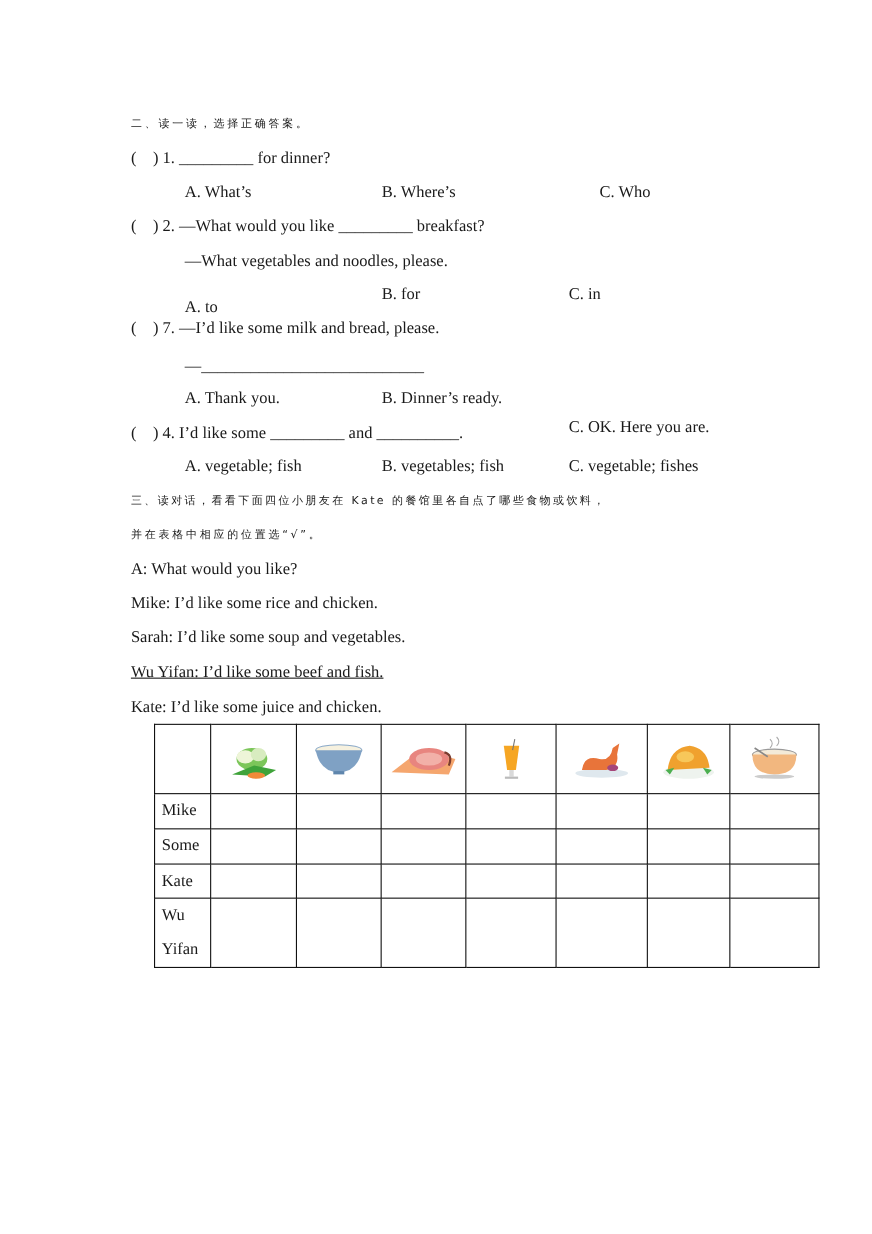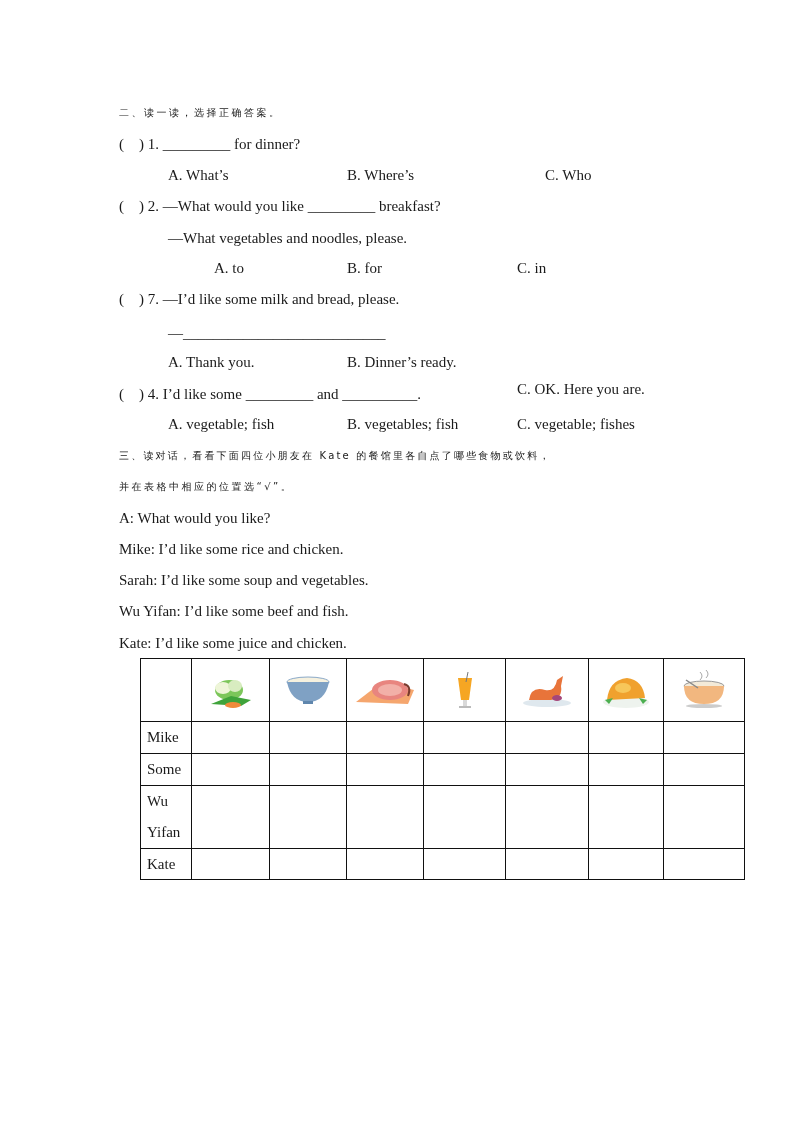--- a/index.html
+++ b/index.html
@@ -18,42 +18,42 @@
 
 <div class="line cn" style="left:119px; top:103px;">二、读一读，选择正确答案。</div>
 
 <div class="line" style="left:119px; top:134px;">(    ) 1. _________ for dinner?</div>
 <div class="opt" style="left:168px; top:165px;">A. What’s</div>
 <div class="opt" style="left:347px; top:165px;">B. Where’s</div>
 <div class="opt" style="left:517px; top:165px;margin-left:28px;">C. Who</div>
 
 <div class="line" style="left:119px; top:196px;">(    ) 2. —What would you like _________ breakfast?</div>
 <div class="line" style="left:168px; top:228px;">—What vegetables and noodles, please.</div>
-<div class="opt" style="left:168px; top:258px;margin-left:46px;">A. to</div>
+<div class="opt" style="left:168px; top:270px;">A. to</div>
 <div class="opt" style="left:347px; top:258px;">B. for</div>
 <div class="opt" style="left:517px; top:258px;">C. in</div>
 
 <div class="line" style="left:119px; top:289px;">(    ) 7. —I’d like some milk and bread, please.</div>
 <div class="line" style="left:168px; top:323px;">—___________________________</div>
 <div class="opt" style="left:168px; top:352px;">A. Thank you.</div>
 <div class="opt" style="left:347px; top:352px;">B. Dinner’s ready.</div>
 <div class="opt" style="left:517px; top:352px;margin-top:27px;">C. OK. Here you are.</div>
 
 <div class="line" style="left:119px; top:384px;">(    ) 4. I’d like some _________ and __________.</div>
 <div class="opt" style="left:168px; top:414px;">A. vegetable; fish</div>
 <div class="opt" style="left:347px; top:414px;">B. vegetables; fish</div>
 <div class="opt" style="left:517px; top:414px;">C. vegetable; fishes</div>
 
 <div class="line cn" style="left:119px; top:446px; letter-spacing:2.2px;">三、读对话，看看下面四位小朋友在 Kate 的餐馆里各自点了哪些食物或饮料，</div>
 <div class="line cn" style="left:119px; top:477px;">并在表格中相应的位置选“√”。</div>
 
 <div class="line" style="left:119px; top:508px;">A: What would you like?</div>
 <div class="line" style="left:119px; top:539px;">Mike: I’d like some rice and chicken.</div>
 <div class="line" style="left:119px; top:570px;">Sarah: I’d like some soup and vegetables.</div>
-<div class="line" style="left:119px; top:601px;">Wu Yifan: I’d like some beef and fish.</div>
+<div class="line" style="left:119px; top:601px;text-decoration:underline;">Wu Yifan: I’d like some beef and fish.</div>
 <div class="line" style="left:119px; top:633px;">Kate: I’d like some juice and chicken.</div>
 
 <table class="grid">
   <colgroup>
     <col style="width:51px">
       <col style="width:78px">
       <col style="width:77px">
       <col style="width:77px">
     <col style="width:82px">
       <col style="width:83px">
@@ -135,37 +135,37 @@
   <tr style="height:32px;">
     <td>Some</td>
     <td></td>
         <td></td>
     <td></td>
         <td></td>
     <td></td>
         <td></td>
     <td></td>
   </tr>
+  <tr style="height:31px;">
+    <td>Kate</td>
+    <td></td>
+        <td></td>
+    <td></td>
+        <td></td>
+    <td></td>
+        <td></td>
+    <td></td>
+  </tr>
   <tr style="height:63px;">
     <td style="line-height:31px;">
       <div>Wu</div>
       <div>Yifan</div>
     </td>
     <td></td>
         <td></td>
     <td></td>
         <td></td>
     <td></td>
         <td></td>
     <td></td>
   </tr>
-  <tr style="height:31px;">
-    <td>Kate</td>
-    <td></td>
-        <td></td>
-    <td></td>
-        <td></td>
-    <td></td>
-        <td></td>
-    <td></td>
-  </tr>
 </tbody>
   </table>
 
 </body></html>

